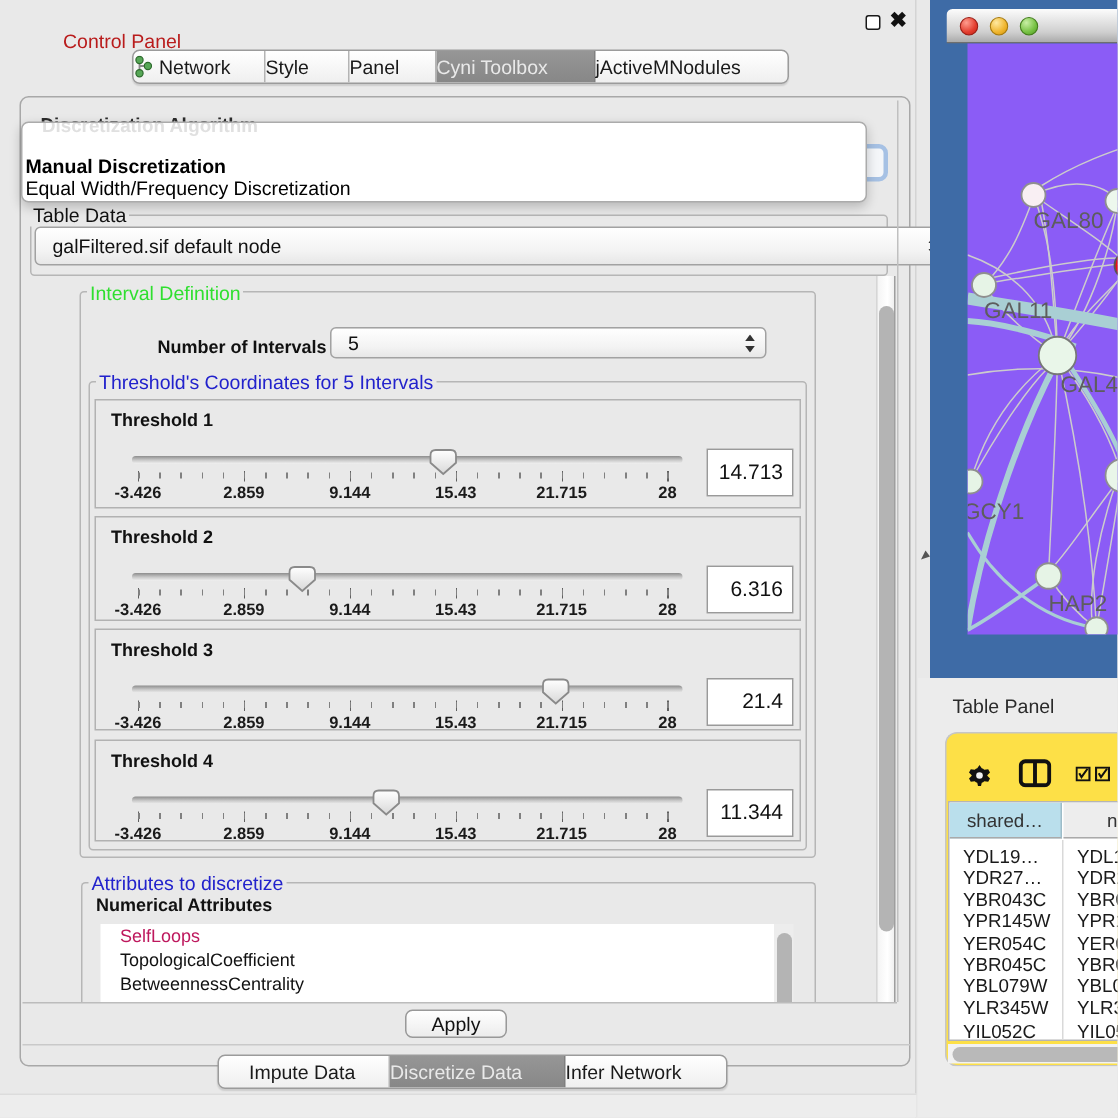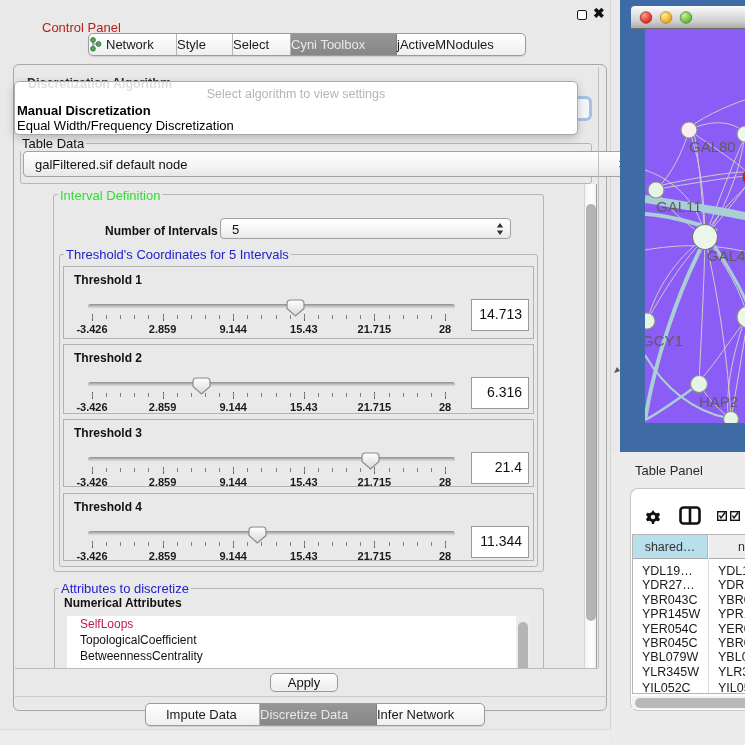--- a/index.html
+++ b/index.html
@@ -37,21 +37,21 @@
 #ghostClip { position:absolute; left:0; top:0; width:611px; height:81px; overflow:hidden; }
 #ghostClip div, #ghostLight { position:absolute; left:27px; top:76px; font-size:12.5px; font-weight:bold; white-space:nowrap; }
 #ghostLight { left:13px; top:-5px; color:#e0e0e0; }
 #focombo { position:absolute; left:566px; top:96px; width:26px; height:25px; border:3px solid #a6c1e4; border-radius:6px; background:#f4f6f9; }
 #applyBtn { position:absolute; left:256px; top:608px; width:68px; height:19px; border:1px solid #999; border-radius:5px; background:linear-gradient(#ffffff,#ececec); font-size:13px; color:#111; text-align:center; line-height:17px; }
 #blueBox { position:absolute; left:620px; top:0; width:125px; height:452px; background:#3e6ba6; }
 #netTitle { position:absolute; left:631px; top:6px; width:114px; height:23px; background:linear-gradient(#fcfcfc,#cfcfcf 70%,#ababab); border-bottom:1px solid #6e6e6e; border-radius:4px 0 0 0; }
 #canvas { position:absolute; left:631px; top:29px; width:126px; height:394px; background:#8b5cf6; overflow:hidden;margin-left:14px; }
 #tpArea { position:absolute; left:612px; top:452px; width:133px; height:293px; background:#ececec;padding-left:16px; }
 #tpTitle { position:absolute; left:23px; top:11px; font-size:13px; color:#2a2a2a; }
-#card { position:absolute; left:18px; top:36px; width:115px; height:223px; background:#ffffff; border:1px solid #c6c6c6; border-right:none; border-radius:8px 0 0 8px; }
+#card { position:absolute; left:18px; top:36px; width:115px; height:223px; background:#fde047; border:1px solid #c6c6c6; border-right:none; border-radius:8px 0 0 8px; }
 #tbl { position:absolute; left:1px; top:45px; width:114px; height:160px; background:#fff; border:1px solid #b5b5b5; border-right:none; overflow:hidden; font-size:12.5px; }
 .hdr { position:absolute; top:0; height:24px; line-height:24px; text-align:center; color:#333; }
 .cell { position:absolute; color:#1a1a1a; white-space:nowrap; font-size:12.5px; }
 #hsb { position:absolute; left:1px; top:207px; width:114px; height:13px; background:#f2f2f2; overflow:hidden; }
 #hsbThumb { position:absolute; left:3px; top:1.5px; width:130px; height:10px; border-radius:5px; background:#b9b9b9; }
 #cur { position:absolute; left:613px; top:366px; width:8px; height:8px; }
 </style>
 </head>
 <body>
 <div id="winL">
@@ -62,21 +62,21 @@
   <div id="topSeg" class="seg">
     <div class="tb" style="width:88px;">
       <svg width="13" height="15" viewBox="0 0 13 15" style="margin-right:4px;">
         <path d="M4 4 L4 11 M4 7 L9 7" stroke="#8a8a8a" stroke-width="1.2" fill="none"></path>
         <circle cx="4" cy="3" r="2.4" fill="#57a757" stroke="#2e6b2e" stroke-width="0.8"></circle>
         <circle cx="9.6" cy="7" r="2.4" fill="#57a757" stroke="#2e6b2e" stroke-width="0.8"></circle>
         <circle cx="4" cy="11.8" r="2.4" fill="#57a757" stroke="#2e6b2e" stroke-width="0.8"></circle>
       </svg>
       Network</div>
     <div class="tb" style="width:56px;">Style</div>
-    <div class="tb" style="width:58px;">Select</div>
+    <div class="tb" style="width:58px;">Panel</div>
     <div class="tb sel" style="width:106px;">Cyni Toolbox</div>
     <div class="tb" style="width:128px;">jActiveMNodules</div>
   </div>
 
   <div id="panel">
 
     <div class="grp" style="left:6px; top:78px; width:572px; height:41px;"></div>
     <div class="grpLbl" style="left:6px; top:71px; color:#111;">Table Data</div>
     <div class="combo" style="left:9px; top:86px; width:611px; height:26px;">
       <span class="ctext">galFiltered.sif default node</span>
@@ -195,21 +195,20 @@
   <div style="position:absolute; left:0; top:729px; width:611px; height:16px; background:#ededed; border-top:1px solid #dcdcdc;"></div>
   <div id="botSeg" class="seg">
     <div class="tb" style="width:94px;margin-left:20px;">Impute Data</div>
     <div class="tb sel" style="width:117px;">Discretize Data</div>
     <div class="tb" style="width:107px;">Infer Network</div>
   </div>
 
   <div id="focombo"></div>
   <div id="popup">
     <div id="ghostLight">Discretization Algorithm</div>
-    <div id="popSel">Select algorithm to view settings</div>
     <div id="popA">Manual Discretization</div>
     <div id="popB">Equal Width/Frequency Discretization</div>
   </div>
   <div id="ghostClip">
       <div style="color:#2a2a2a;">Discretization Algorithm</div>
     </div>
 </div>
 
 <svg id="cur" viewBox="0 0 8 8">
     <path d="M1 7 L4 1 L7 5 Z" fill="#555"></path>

